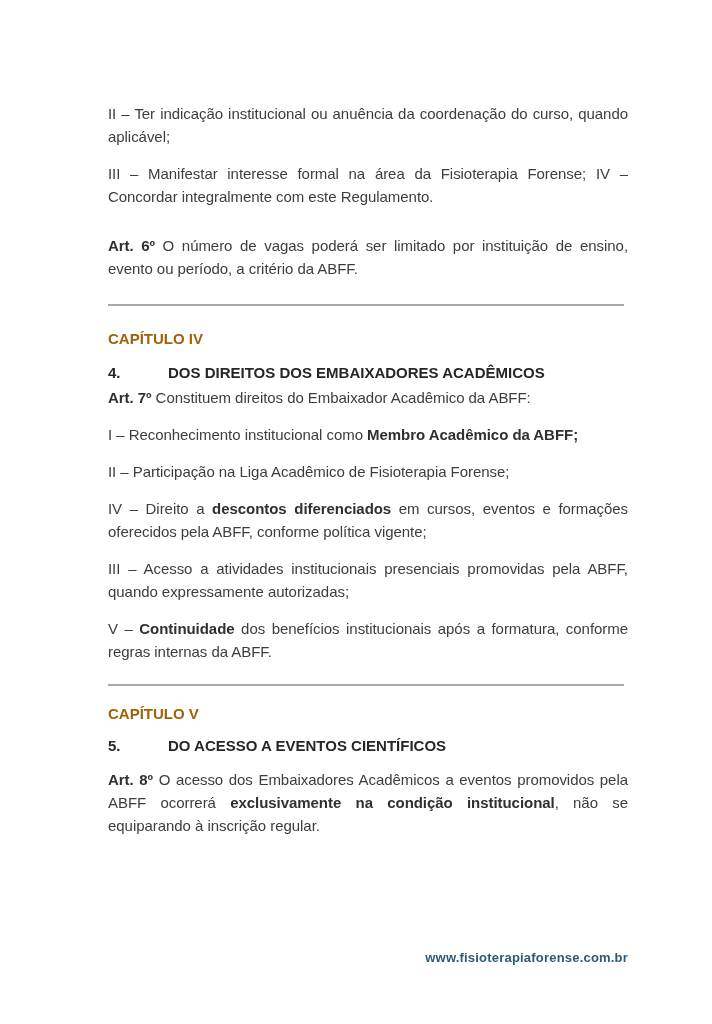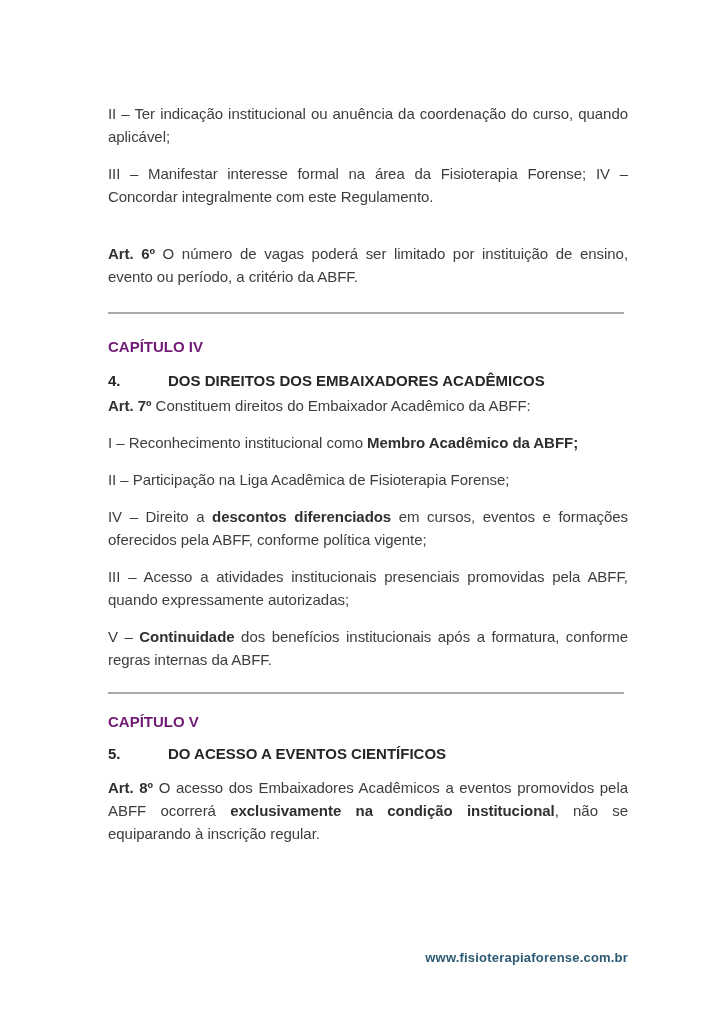--- a/index.html
+++ b/index.html
@@ -31,33 +31,33 @@
     line-height: 23px;
     text-align: justify;
     color: #3d3d3d;
     letter-spacing: -0.05px;
   }
   .para b, .para .art-label {
     font-weight: 700;
     color: #303030;
   }
   .art-label { font-weight: 700; }
-  .p-art6 { margin-top: 34px; }
+  .p-art6 { margin-top: 26px; }
   .rule {
     border: 0;
     border-top: 2px solid #a9a9a9;
     margin: 24px 0 0 0;
     width: 516px;
   }
   .rule-2 { margin-top: 21px; }
   .chapter {
     font-size: 15px;
     line-height: 23px;
     font-weight: 700;
-    color: #701a75;
+    color: #a16207;
     margin: 21px 0 0 0;
   }
   .chapter-2 { margin-top: 16px; }
   .num-heading {
     font-size: 15px;
     line-height: 23px;
     font-weight: 700;
     color: #262626;
     margin: 11px 0 0 0;
   }
@@ -99,21 +99,21 @@
     <hr class="rule">
 
     <p class="chapter"><span>CAPÍTULO IV</span></p>
 
     <p class="num-heading"><span class="h-num">4.</span><span>DOS DIREITOS DOS EMBAIXADORES ACADÊMICOS</span></p>
 
     <p class="para p-art7"><span class="art-label">Art. 7º</span><span> Constituem direitos do Embaixador Acadêmico da ABFF:</span></p>
 
     <p class="para"><span>I – Reconhecimento institucional como </span><b>Membro Acadêmico da ABFF;</b></p>
 
-    <p class="para"><span>II – Participação na Liga Acadêmica de Fisioterapia Forense;</span></p>
+    <p class="para"><span>II – Participação na Liga Acadêmico de Fisioterapia Forense;</span></p>
 
     <p class="para"><span>IV – Direito a </span><b>descontos diferenciados</b><span> em cursos, eventos e formações oferecidos pela ABFF, conforme política vigente;</span></p>
 
     <p class="para"><span>III – Acesso a atividades institucionais presenciais promovidas pela ABFF, quando expressamente autorizadas;</span></p>
 
     <p class="para"><span>V – </span><b>Continuidade</b><span> dos benefícios institucionais após a formatura, conforme regras internas da ABFF.</span></p>
 
     <hr class="rule rule-2">
 
     <p class="chapter chapter-2"><span>CAPÍTULO V</span></p>

